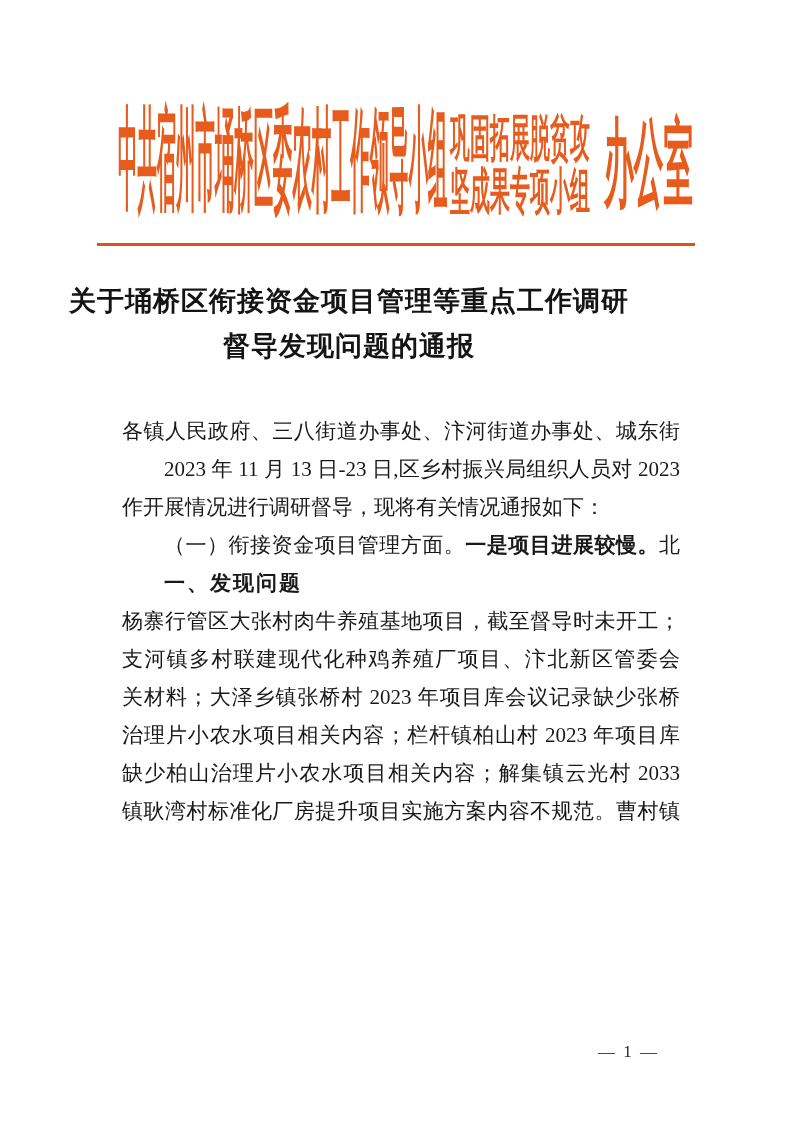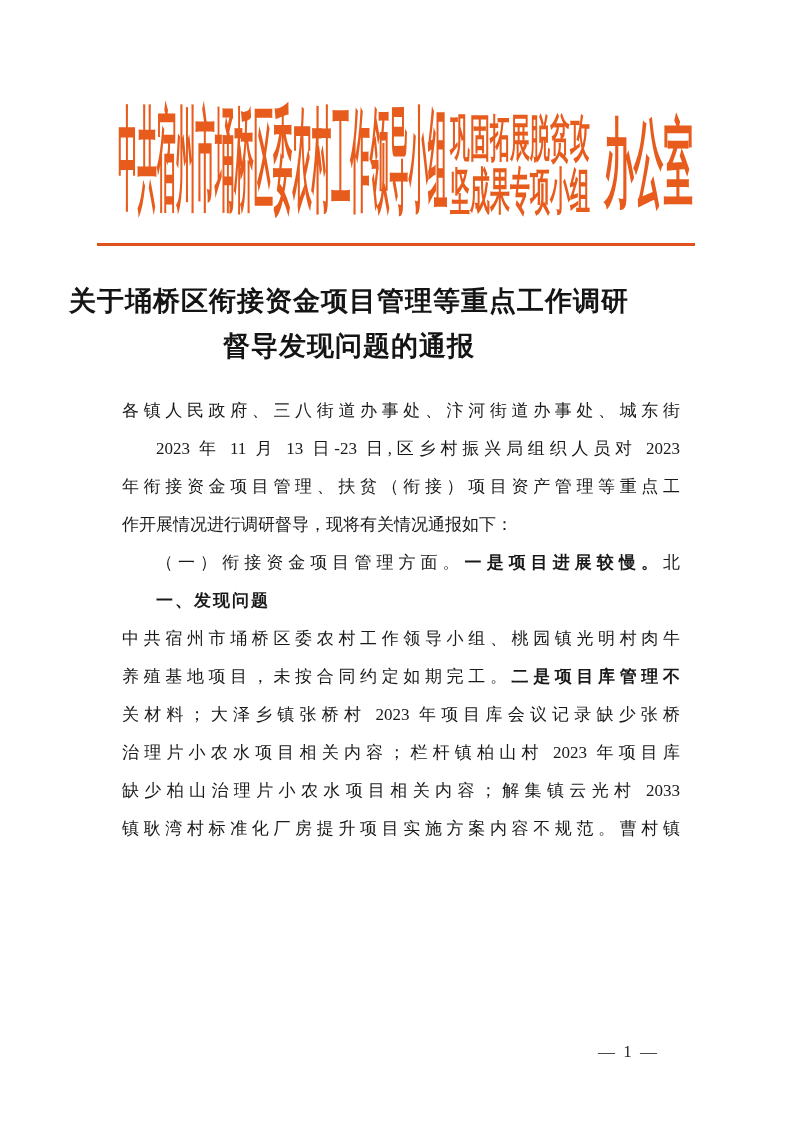--- a/index.html
+++ b/index.html
@@ -73,23 +73,23 @@
     font-weight: bold;
     color: #141414;
     letter-spacing: 1px;
   }
   .t-line { display: block; }
 
   
   .body-text {
     position: absolute;
     left: 122px;
-    top: 392px;
+    top: 412px;
     width: 558px;
-    font-size: 17px;
+    font-size: 21px;
     line-height: 38px;
   }
   .line {
     text-align: justify;
     text-align-last: justify;
   }
   .line.end { text-align-last: left; }
   .line.ind { text-indent: 2em; }
   .heading span {
     font-family: "Liberation Sans", "DejaVu Sans", sans-serif;
@@ -127,26 +127,25 @@
   <div class="rule"></div>
 
   <h1 class="title">
     <span class="t-line">关于埇桥区衔接资金项目管理等重点工作调研</span>
     <span class="t-line">督导发现问题的通报</span>
   </h1>
 
   <div class="body-text">
     <div class="line"><span>各镇人民政府、三八街道办事处、汴河街道办事处、城东街</span></div>
     <div class="line ind"><span>2023 年 11 月 13 日-23 日,区乡村振兴局组织人员对 2023</span></div>
-    <div class="line"><span>年衔接资金项目管理、扶贫（衔接）项目资产管理等重点工</span></div>
     <div class="line end"><span>作开展情况进行调研督导，现将有关情况通报如下：</span></div>
     <div class="line ind"><span class="seg-k">（一）衔接资金项目管理方面。</span><span class="seg-b">一是项目进展较慢。</span><span>北</span></div>
     <div class="line end ind heading"><span>一、发现问题</span></div>
-    <div class="line"><span>中共宿州市埇桥区委农村工作领导小组、桃园镇光明村肉牛</span></div>
-    <div class="line"><span>养殖基地项目，未按合同约定如期完工。</span><span class="seg-b">二是项目库管理不</span></div>
+    <div class="line"><span>杨寨行管区大张村肉牛养殖基地项目，截至督导时未开工；</span></div>
+    <div class="line"><span>支河镇多村联建现代化种鸡养殖厂项目、汴北新区管委会</span></div>
     <div class="line"><span>关材料；大泽乡镇张桥村 2023 年项目库会议记录缺少张桥</span></div>
     <div class="line"><span>治理片小农水项目相关内容；栏杆镇柏山村 2023 年项目库</span></div>
     <div class="line"><span>缺少柏山治理片小农水项目相关内容；解集镇云光村 2033</span></div>
     <div class="line"><span>镇耿湾村标准化厂房提升项目实施方案内容不规范。曹村镇</span></div>
   </div>
 
   <div class="page-num">— 1 —</div>
 
 </div>
 

